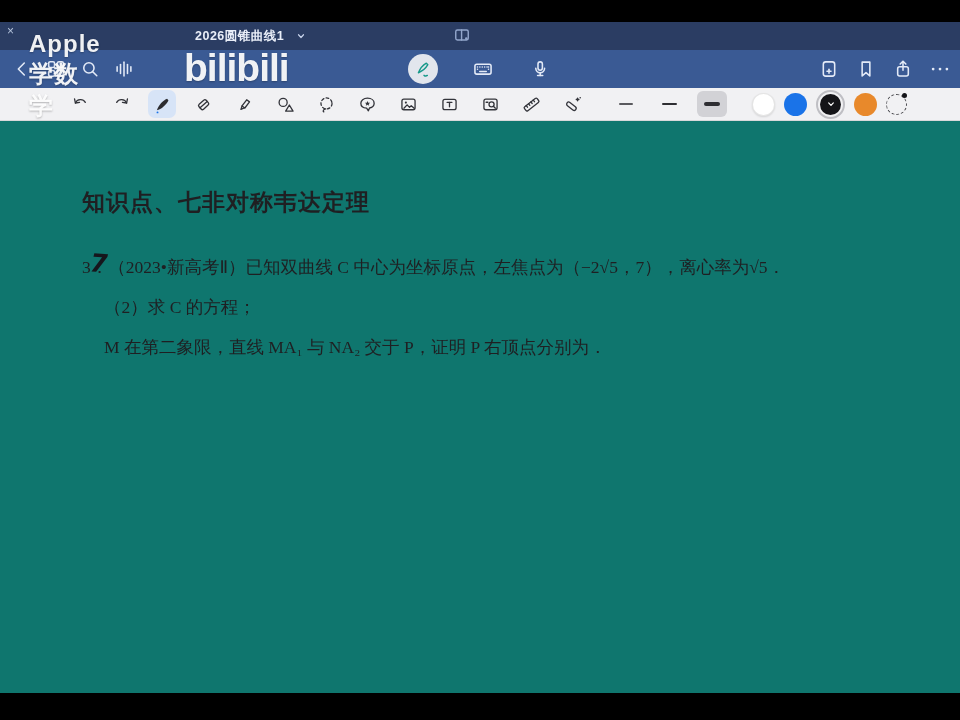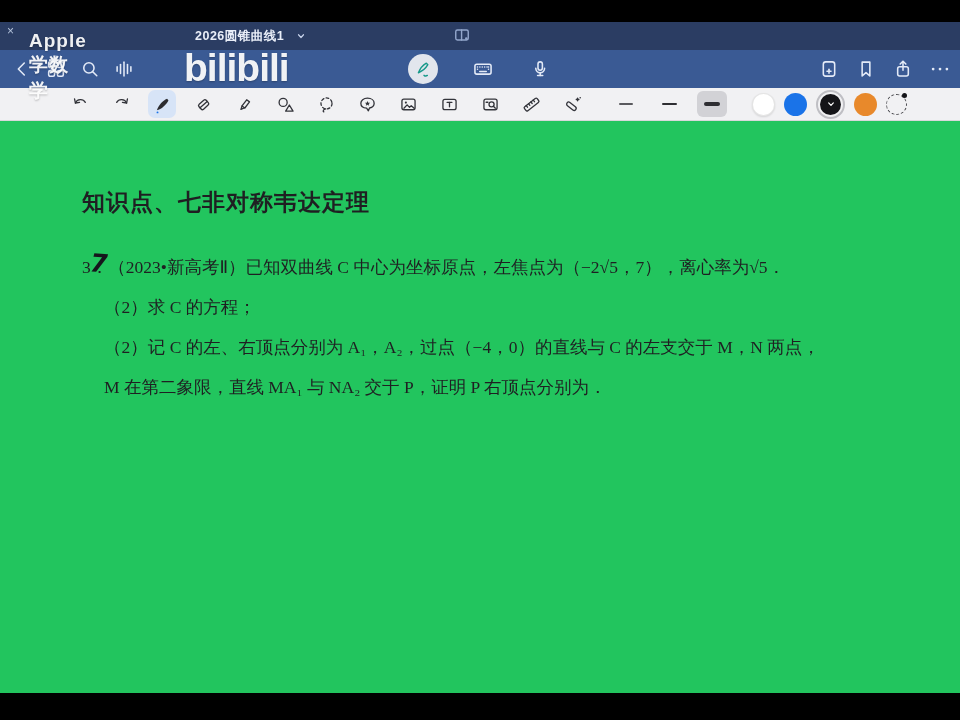--- a/index.html
+++ b/index.html
@@ -36,34 +36,34 @@
   .sw{width:23px;height:23px;border-radius:50%;flex:0 0 auto;box-sizing:border-box;}
   .sw.white{background:#fff;border:1px solid rgba(0,0,0,.10);box-shadow:0 1px 2px rgba(0,0,0,.12);}
   .sw.blue{background:#1a73e8;}
   .sw.orange{background:#e8892b;}
   .swring{width:29px;height:29px;border-radius:50%;border:2px solid #bfbfc4;display:flex;align-items:center;justify-content:center;box-sizing:border-box;flex:0 0 auto;}
   .sw.black{width:21px;height:21px;background:#141418;display:flex;align-items:center;justify-content:center;}
   .sw.black svg{width:14px;height:14px;stroke:#fff;fill:none;stroke-width:2;stroke-linecap:round;stroke-linejoin:round;}
   .sw.custom{width:21px;height:21px;border:1.7px dashed #4a4a4e;position:relative;background:transparent;}
   .sw.custom::after{content:"";position:absolute;top:-2px;right:-1px;width:5px;height:5px;border-radius:50%;background:#141418;}
   
-  .page{position:absolute;top:121px;left:0;width:960px;height:572px;background:#22c55e;color:#1f1f22;}
+  .page{position:absolute;top:121px;left:0;width:960px;height:572px;background:#0f766e;color:#1f1f22;}
   .page-inner{padding:66px 40px 0 82px;}
   .heading{font-family:"DejaVu Serif","Liberation Serif",serif;font-weight:bold;
            font-size:23px;letter-spacing:1px;margin:0 0 36px 0;}
   .prob{font-family:"Liberation Serif",serif;font-size:17.5px;line-height:27px;}
   .pline{margin:0 0 13px 0;}
   .pline.indent{padding-left:22px;}
   .line1{position:relative;}
   .hand7{position:absolute;left:8px;top:-4px;font-family:"DejaVu Sans",sans-serif;
          font-size:25px;font-weight:600;font-style:italic;color:#16161c;transform:rotate(4deg);}
   
   .watermark{position:absolute;top:0;left:0;z-index:30;pointer-events:none;}
   .wm-close{position:absolute;left:7px;top:24px;color:rgba(205,218,240,.85);font-size:12px;}
-  .wm-channel{position:absolute;left:29px;top:30px;color:rgba(255,255,255,.93);font-size:19px;
+  .wm-channel{position:absolute;left:29px;top:30px;color:rgba(255,255,255,.93);font-size:24px;
               font-weight:bold;letter-spacing:1px;text-shadow:0 1px 2px rgba(0,0,0,.25);}
   .wm-bili{position:absolute;left:184px;top:46px;color:rgba(255,255,255,.93);font-size:39px;
            font-weight:800;letter-spacing:-1px;text-shadow:0 1px 2px rgba(0,0,0,.25);}
 </style>
 </head>
 <body>
 
 <div class="stage">
 
   <div class="strip-dark">
@@ -289,21 +289,20 @@
       <div class="sw custom"></div>
     </div>
   </div>
 
   <div class="page">
     <div class="page-inner">
       <h1 class="heading">知识点、七非对称韦达定理</h1>
       <div class="prob">
         <p class="pline line1"><span>3</span><span class="hand7">7</span><span>．（2023•新高考Ⅱ）已知双曲线 C 中心为坐标原点，左焦点为（−2√5，7），离心率为√5．</span></p>
         <p class="pline indent">（2）求 C 的方程；</p>
-        <p class="pline indent">（2）记 C 的左、右顶点分别为 A₁，A₂，过点（−4，0）的直线与 C 的左支交于 M，N 两点，</p>
         <p class="pline indent">M 在第二象限，直线 MA₁ 与 NA₂ 交于 P，证明 P 右顶点分别为．</p>
       </div>
     </div>
   </div>
 
   <div class="watermark">
     <span class="wm-close">×</span>
     <span class="wm-channel">Apple学数学</span>
     <span class="wm-bili">bilibili</span>
   </div>

